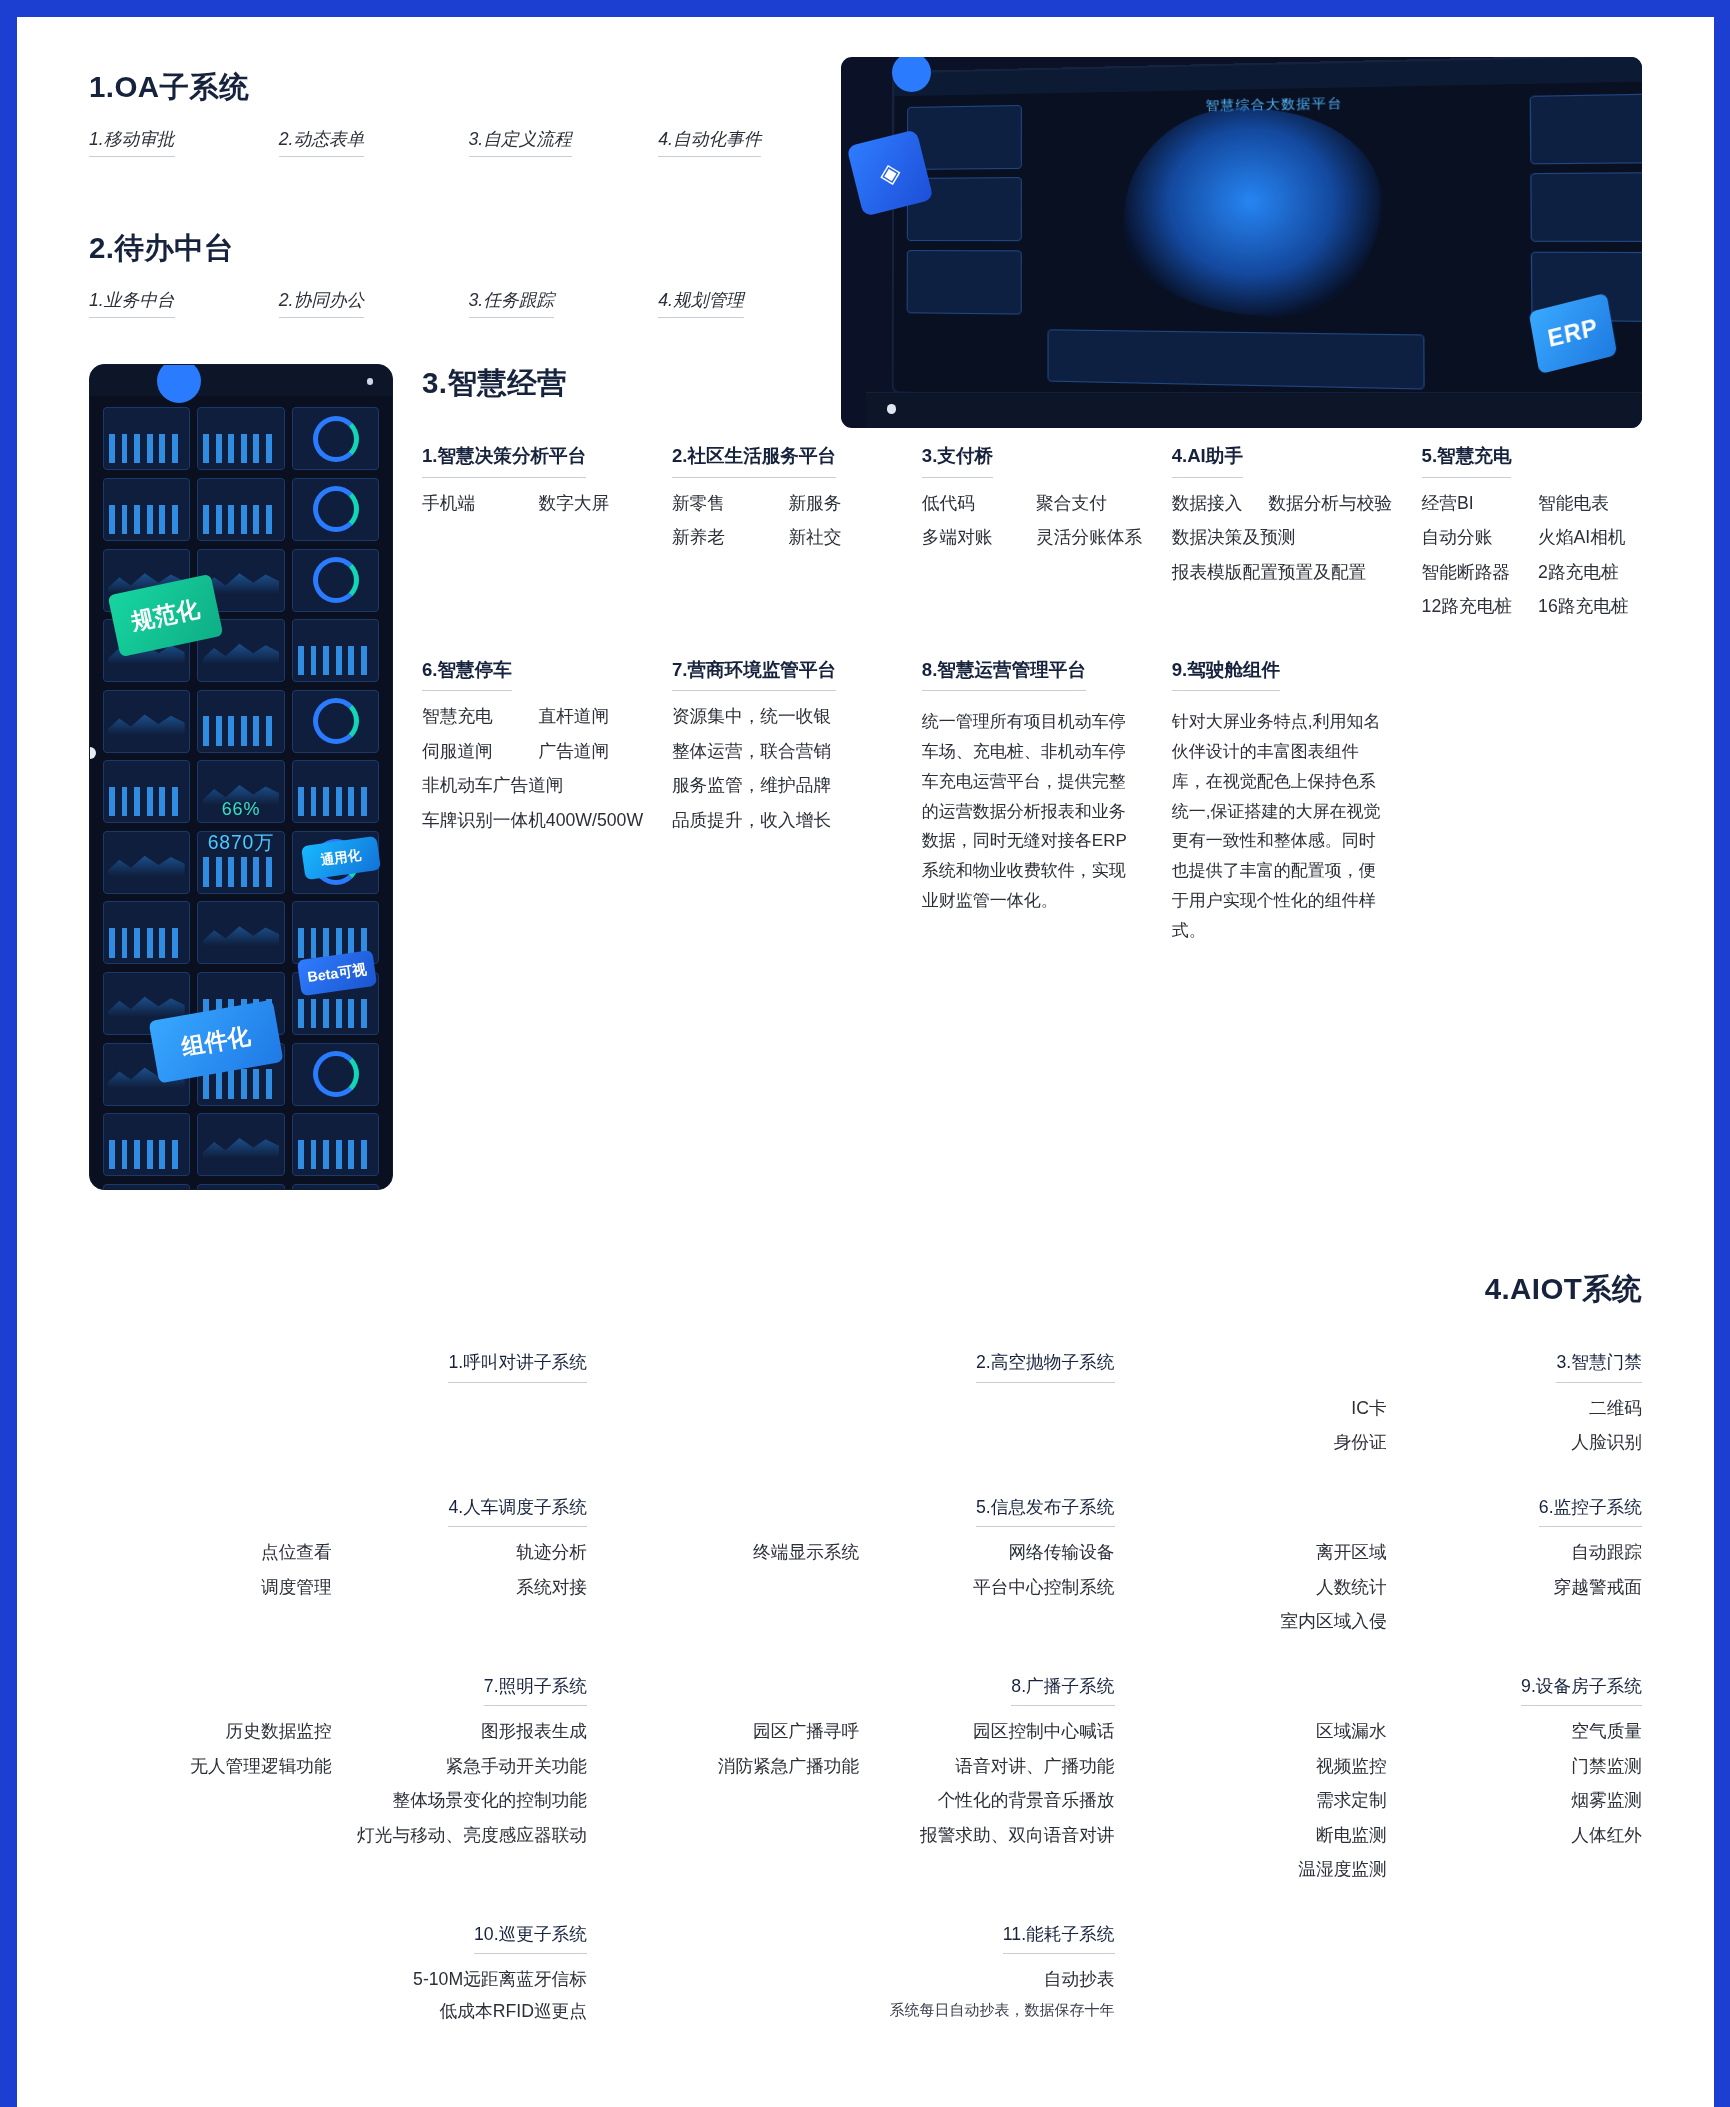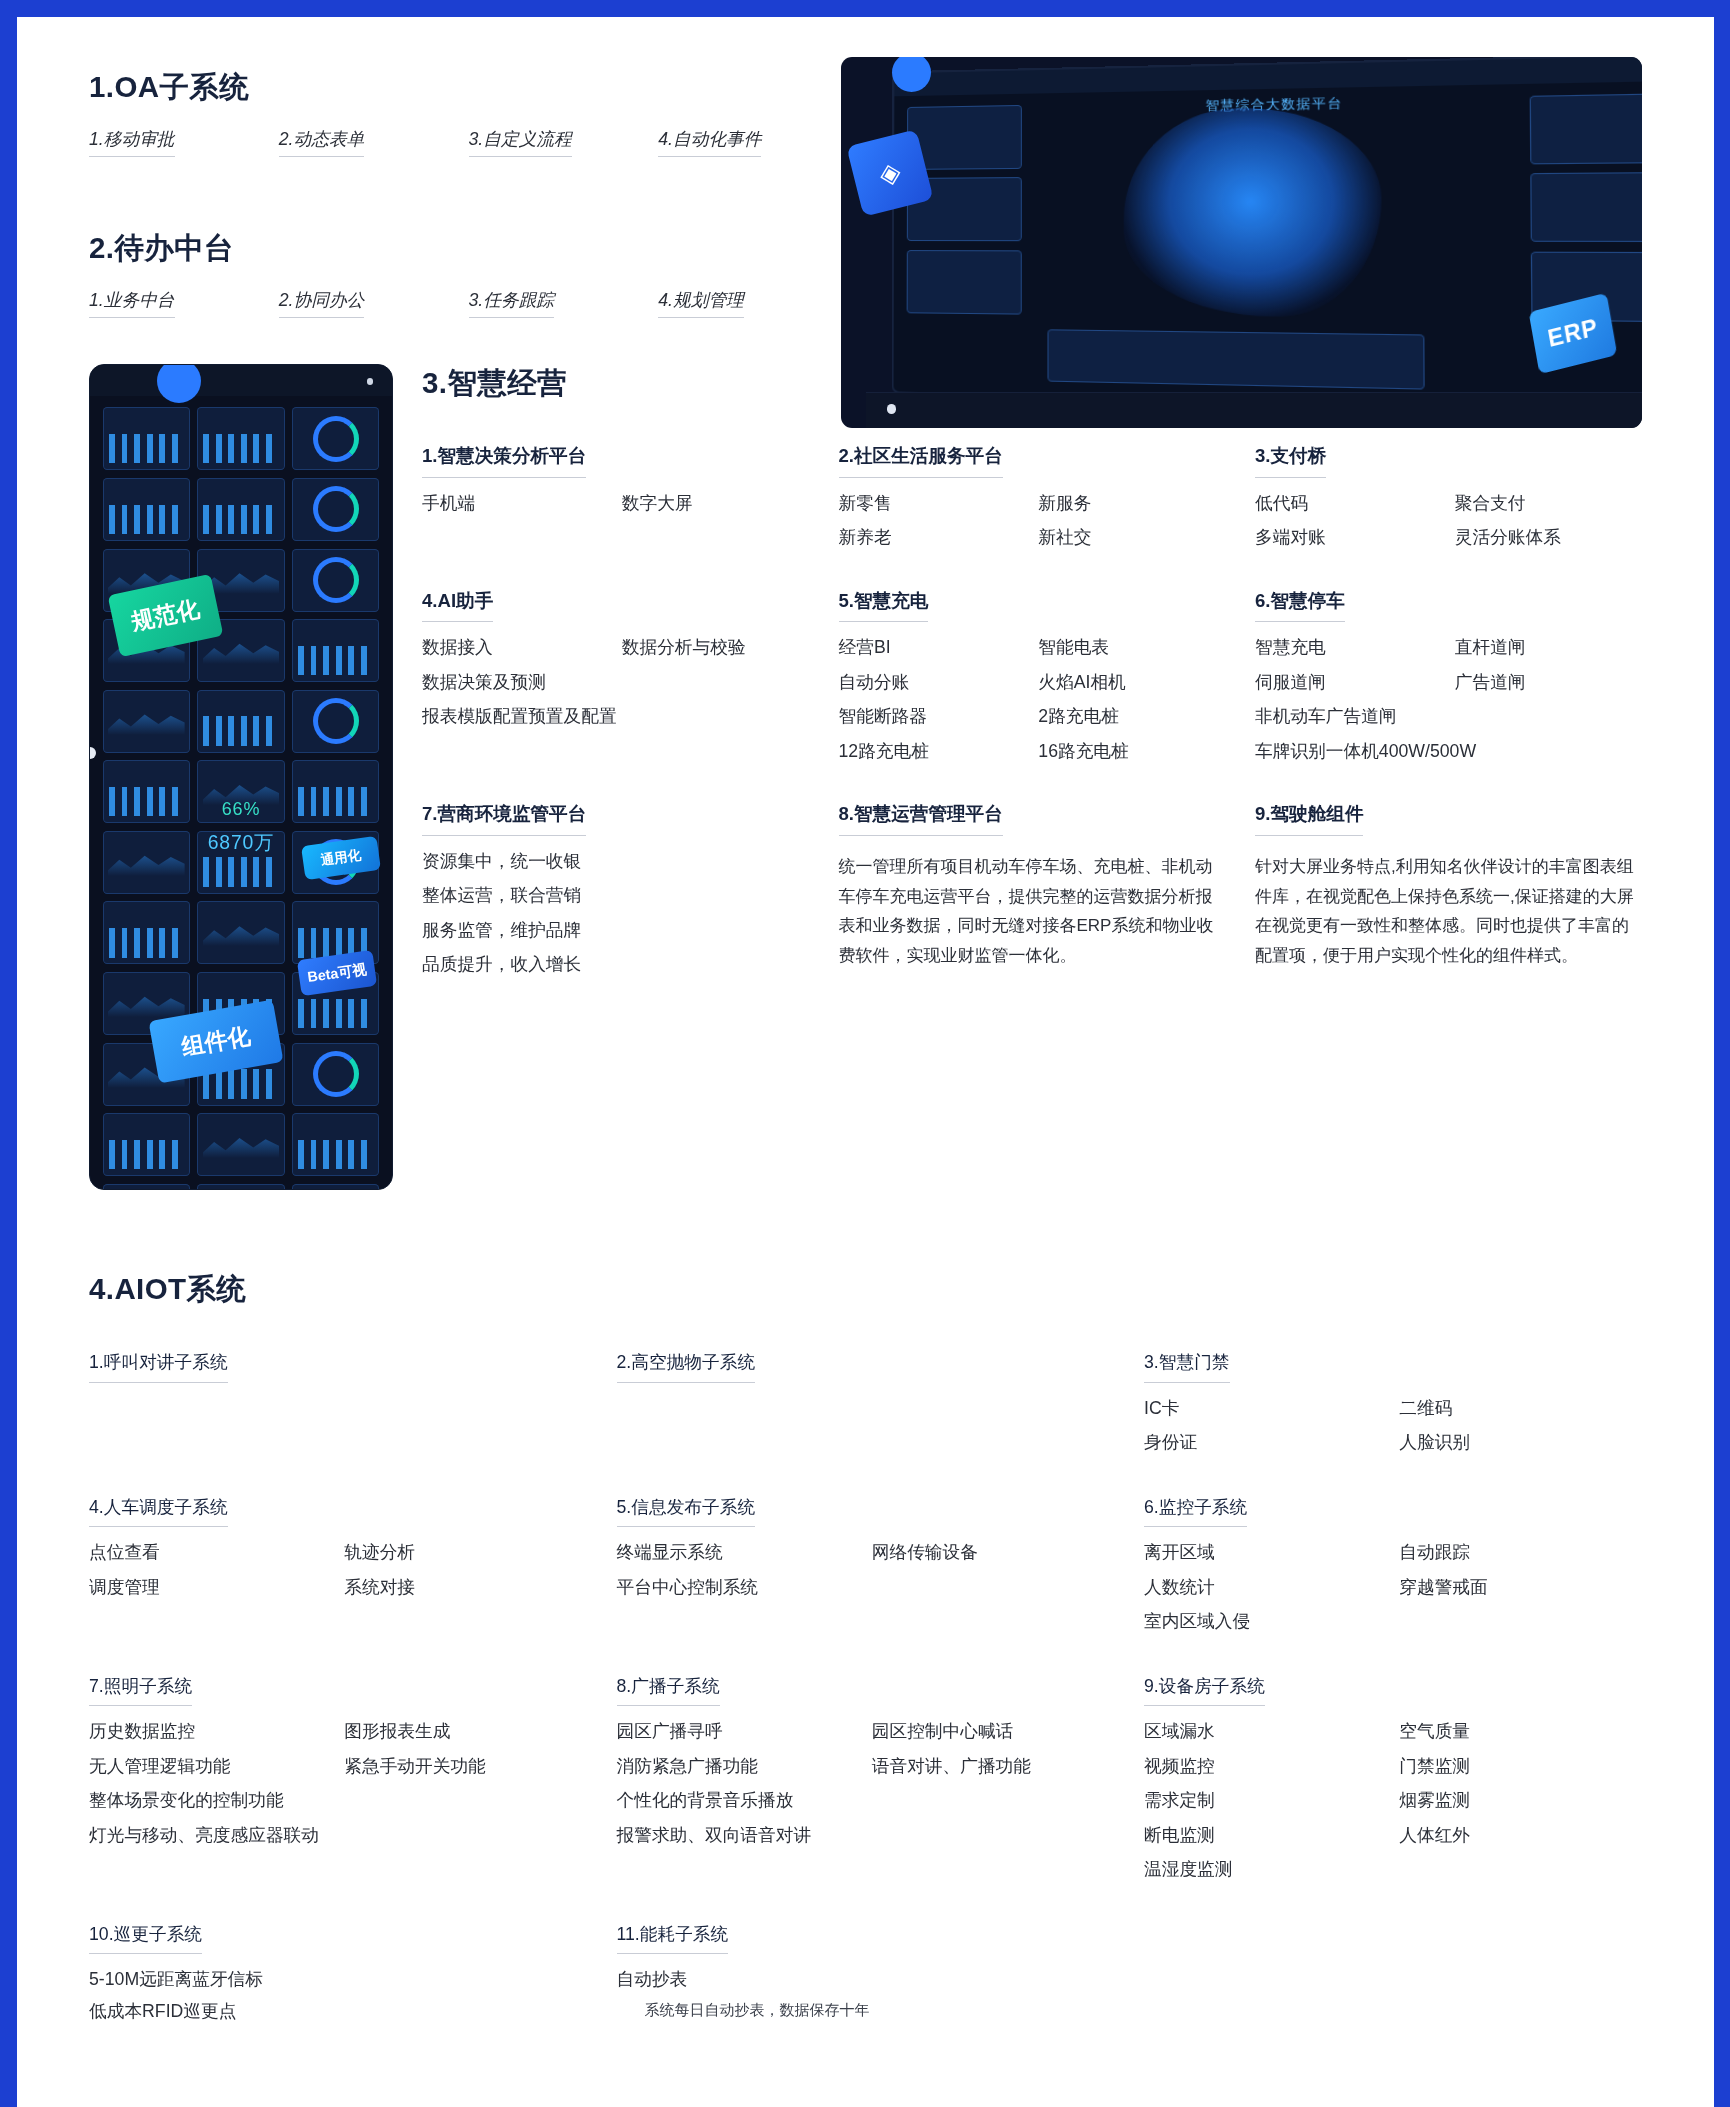--- a/index.html
+++ b/index.html
@@ -256,21 +256,21 @@
     right: 12.6px; top: 476px; width: 76px; height: 34px;
     background: linear-gradient(135deg,#18b9ff,#1272d8);
     transform: rotate(-8deg); font-size: 13.5px; border-radius: 5px;
   }
 
   .sec3-right {
     margin-left: 333px;
   }
   .sec3-grid {
     display: grid;
-    grid-template-columns: 1fr 1fr 1fr;
+    grid-template-columns: 1fr 1fr 1fr 1fr 1fr;
     column-gap: 29.5px;
     row-gap: 40px;
     margin-top: 39px;
   }
   .blk-title {
     font-size: 18.6px;
     color: #17233d;
     font-weight: bold;
     display: inline-block;
     border-bottom: 1.7px solid #c9cdd6;
@@ -280,21 +280,21 @@
   }
   .two-col {
     display: grid;
     grid-template-columns: 1fr 1fr;
     column-gap: 12.6px;
     row-gap: 15px;
   }
   .one-col { display: grid; grid-template-columns: 1fr; row-gap: 15px; }
 
   
-  .aiot-head { margin-top: 63px; }
+  .aiot-head { margin-top: 63px; text-align: right; }
   .aiot-grid {
     display: grid;
     grid-template-columns: 1fr 1fr 1fr;
     column-gap: 29.5px;
     row-gap: 42px;
     margin-top: 40px;
   }
   .aiot-grid .cell { min-height: 25px; }
   .aiot-grid .blk-title { font-weight: normal; font-size: 17.7px; }
   .sub-list { display:grid; grid-template-columns: 1fr; row-gap: 12.6px; }

